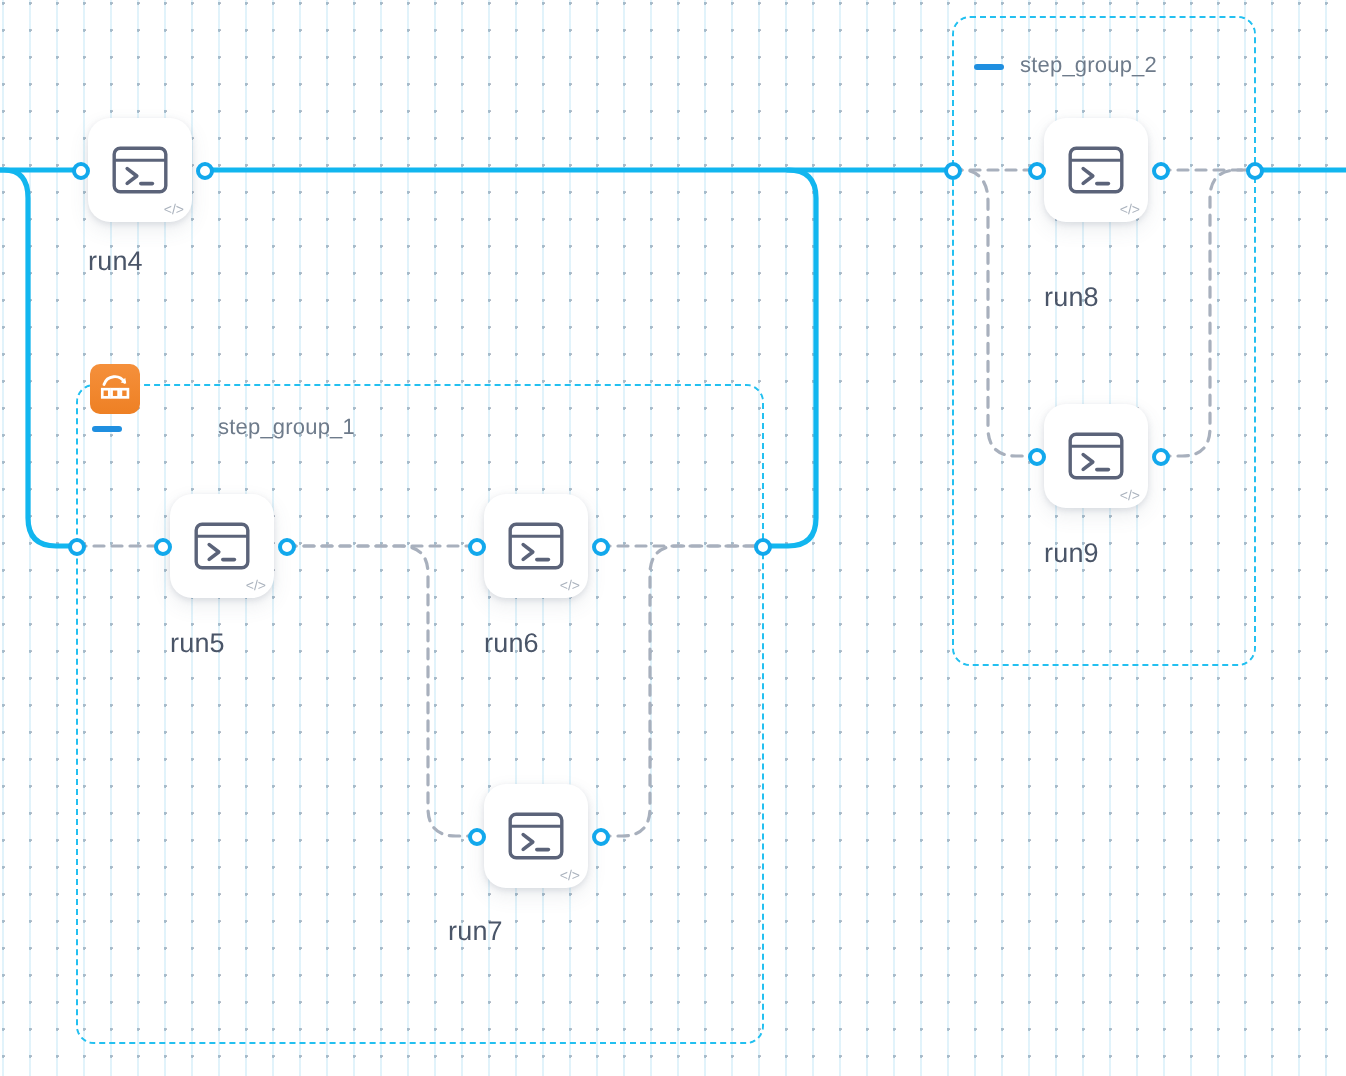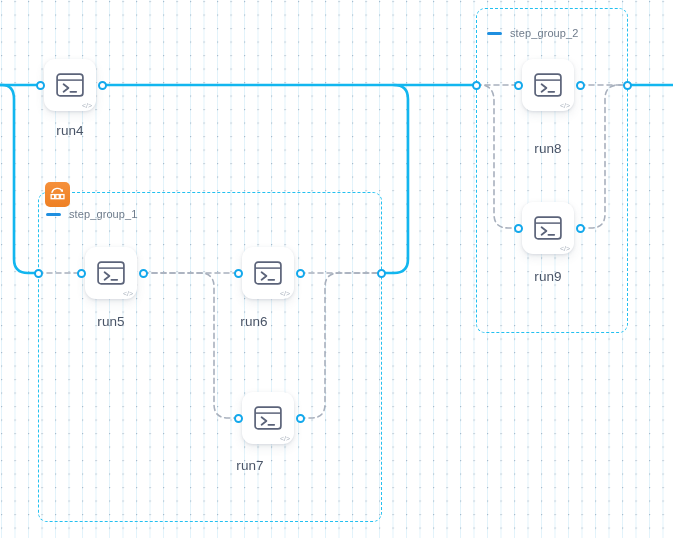--- a/index.html
+++ b/index.html
@@ -83,21 +83,20 @@
     font-size: 7px;
     color: #aab2bd;
     line-height: 1;
     font-family: "Liberation Sans", sans-serif;
   }
   .node-label {
     position: absolute;
     font-size: 13.5px;
     color: #4a5568;
     white-space: nowrap;
-    text-align: center;
     letter-spacing: 0.1px;
   }
   .port {
     position: absolute;
     width: 9px;
     height: 9px;
     border-radius: 50%;
     background: #ffffff;
     border: 2.3px solid #12a8ec;
     box-sizing: border-box;
@@ -122,21 +121,21 @@
       <path d="M 476 85 L 518 85" fill="none" stroke="#a8b0bd" stroke-width="1.6" stroke-linecap="round" stroke-dasharray="5 4"></path>
       <path d="M 580 85 L 627 85" fill="none" stroke="#a8b0bd" stroke-width="1.6" stroke-linecap="round" stroke-dasharray="5 4"></path>
       <path d="M 476 85 L 483 85 Q 494 87 494 101 L 494 214 Q 494 228 508 228 L 518 228" fill="none" stroke="#a8b0bd" stroke-width="1.6" stroke-linecap="round" stroke-dasharray="5 4"></path>
       <path d="M 580 228 L 591 228 Q 605 228 605 214 L 605 99 Q 605 85 619 85 L 627 85" fill="none" stroke="#a8b0bd" stroke-width="1.6" stroke-linecap="round" stroke-dasharray="5 4"></path>
     </svg>
 
   <div id="group-layer">
       <div class="grp" style="left: 38px; top: 192px; width: 344px; height: 330px; border-color: rgb(35, 192, 240);"></div>
       <div class="grp-header" style="left: 46px; top: 205px;">
         <span class="grp-toggle"></span>
-        <span class="grp-name" style="color: rgb(110, 123, 139);">step_group_1</span>
+        <span class="grp-name" style="color: rgb(110, 123, 139); padding-left: 40px;">step_group_1</span>
       </div>
       <div class="grp-badge" style="left: 45px; top: 182px;">
         <svg width="19" height="19" viewBox="0 0 20 20">
           <path d="M4.2 7.6 A6 6 0 0 1 15 6.4" fill="none" stroke="#ffffff" stroke-width="1.5" stroke-linecap="round"></path>
           <path d="M15.4 4.1 L15.9 7.1 L13.0 6.6 Z" fill="#ffffff"></path>
           <rect x="3.3" y="10.1" width="3.7" height="4.3" fill="none" stroke="#ffffff" stroke-width="1.4"></rect>
           <rect x="8.2" y="10.1" width="3.7" height="4.3" fill="none" stroke="#ffffff" stroke-width="1.4"></rect>
           <rect x="13.1" y="10.1" width="3.7" height="4.3" fill="none" stroke="#ffffff" stroke-width="1.4"></rect>
         </svg>
       </div>
@@ -170,21 +169,21 @@
       <div class="node-label" style="left: 85px; top: 314px; width: 52px; color: rgb(74, 85, 104);">run5</div>
       <div class="node" style="left: 242px; top: 247px;">
         <svg width="28" height="24" viewBox="0 0 28 24">
           <rect x="1.1" y="1.1" width="25.8" height="21.8" rx="3" fill="none" stroke="#5b6379" stroke-width="1.7"></rect>
           <line x1="1.1" y1="7.1" x2="26.9" y2="7.1" stroke="#5b6379" stroke-width="1.5"></line>
           <path d="M7.6 11.3 L12.4 15.0 L7.6 18.7" fill="none" stroke="#5b6379" stroke-width="1.8" stroke-linecap="round" stroke-linejoin="round"></path>
           <line x1="14.4" y1="18.8" x2="20.2" y2="18.8" stroke="#5b6379" stroke-width="1.8" stroke-linecap="round"></line>
         </svg>
         <span class="node-badge">&lt;/&gt;</span>
       </div>
-      <div class="node-label" style="left: 228px; top: 314px; width: 52px; color: rgb(74, 85, 104);">run6</div>
+      <div class="node-label" style="left: 242px; top: 314px; width: 52px; color: rgb(74, 85, 104);">run6</div>
       <div class="node" style="left: 242px; top: 392px;">
         <svg width="28" height="24" viewBox="0 0 28 24">
           <rect x="1.1" y="1.1" width="25.8" height="21.8" rx="3" fill="none" stroke="#5b6379" stroke-width="1.7"></rect>
           <line x1="1.1" y1="7.1" x2="26.9" y2="7.1" stroke="#5b6379" stroke-width="1.5"></line>
           <path d="M7.6 11.3 L12.4 15.0 L7.6 18.7" fill="none" stroke="#5b6379" stroke-width="1.8" stroke-linecap="round" stroke-linejoin="round"></path>
           <line x1="14.4" y1="18.8" x2="20.2" y2="18.8" stroke="#5b6379" stroke-width="1.8" stroke-linecap="round"></line>
         </svg>
         <span class="node-badge">&lt;/&gt;</span>
       </div>
       <div class="node-label" style="left: 224px; top: 458px; width: 52px; color: rgb(74, 85, 104);">run7</div>

